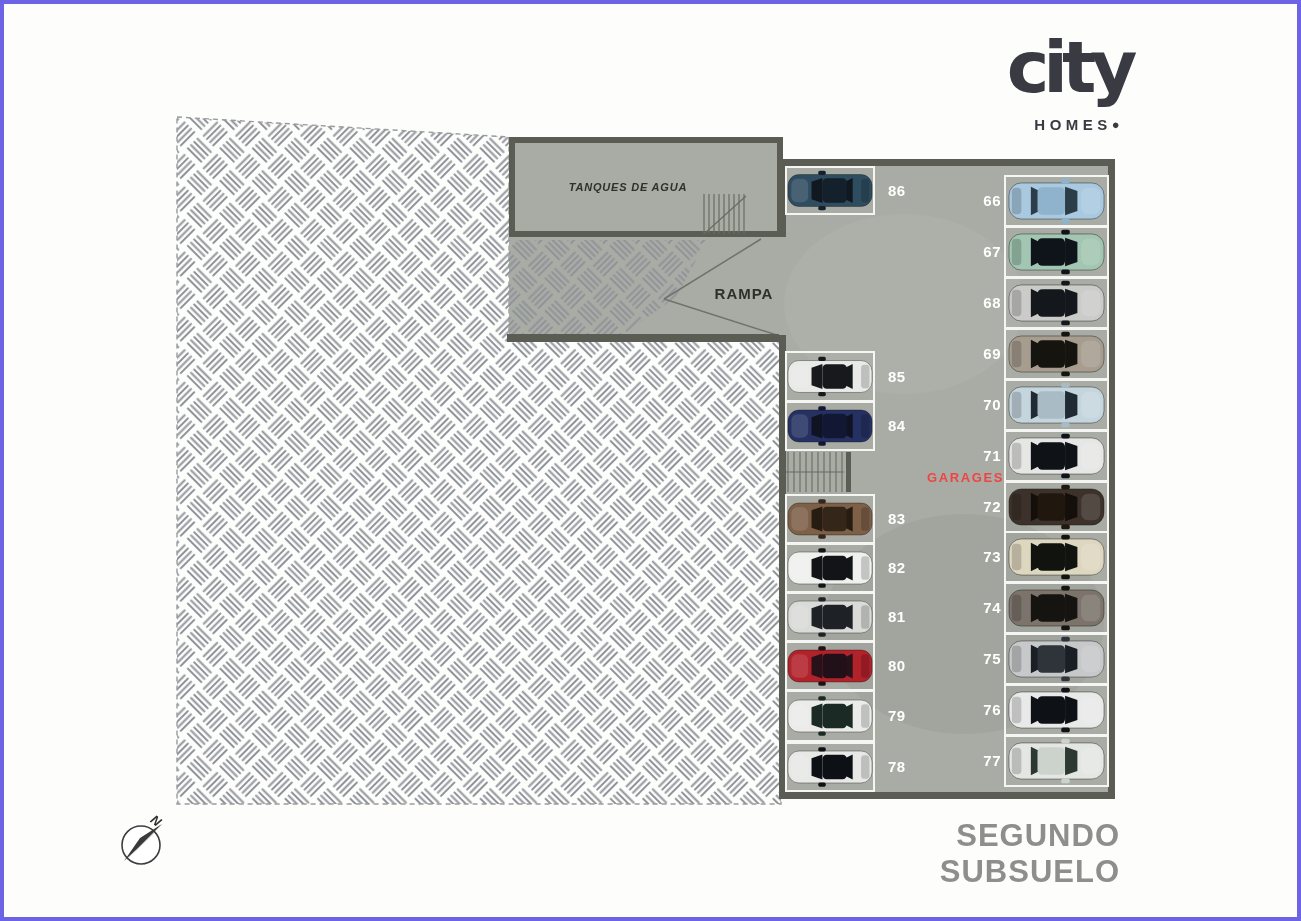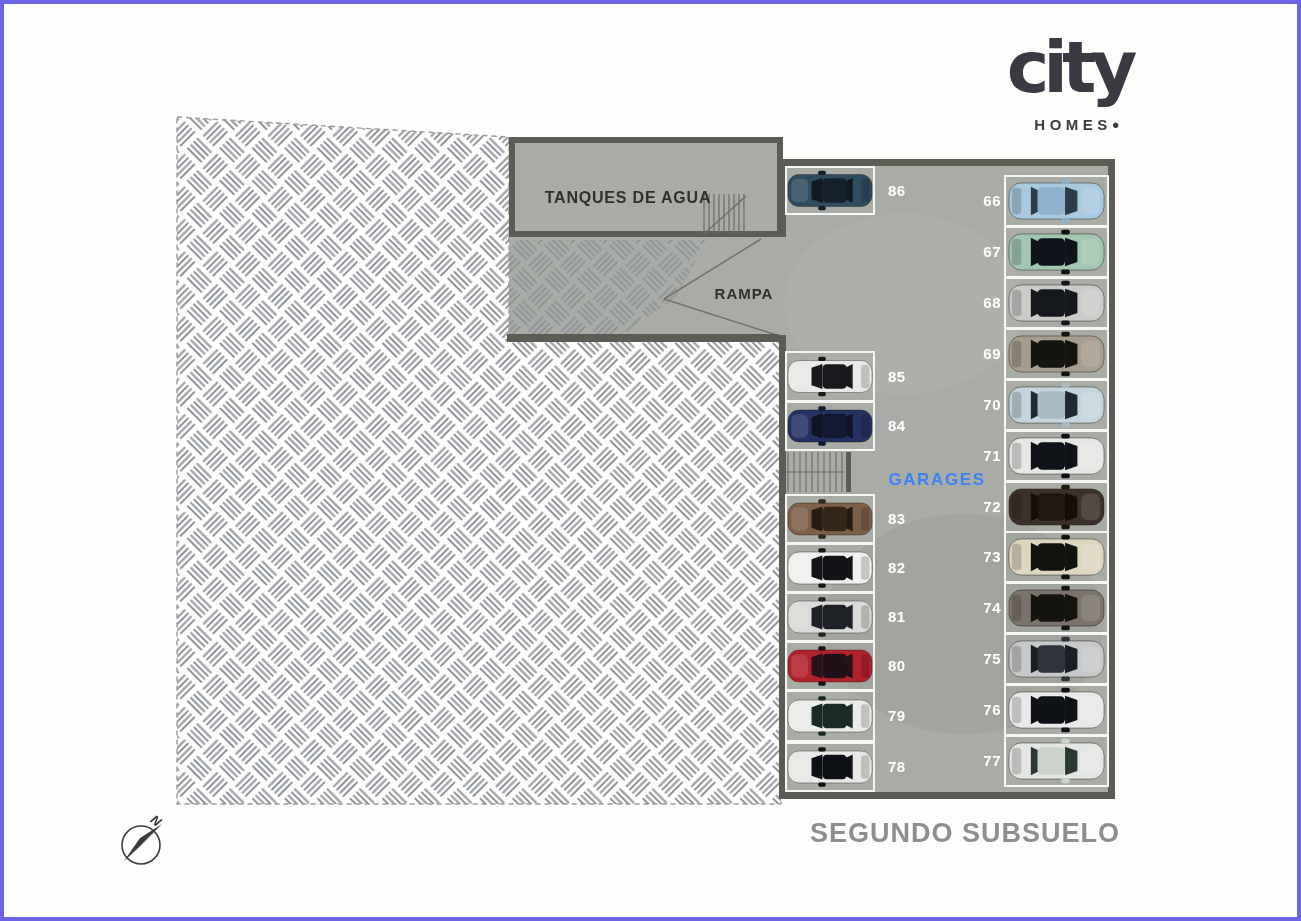--- a/index.html
+++ b/index.html
@@ -3,24 +3,24 @@
 <meta charset="utf-8">
 <style>
   html,body{margin:0;padding:0;background:#ffffff;}
   .canvas{
     position:relative;width:1301px;height:921px;box-sizing:border-box;
     background:#fdfdfc;border:4px solid #6c64e4;overflow:hidden;
     font-family:"Liberation Sans",sans-serif;
   }
   svg.plan{position:absolute;left:0;top:0;}
   .lbl{position:absolute;color:#30302b;font-weight:bold;}
-  .tanques-label{left:508px;top:147px;width:232px;height:94px;display:flex;align-items:center;justify-content:center;font-size:16px;letter-spacing:.8px;}
+  .tanques-label{left:508px;top:136px;width:232px;height:94px;display:flex;align-items:center;justify-content:center;font-size:11px;letter-spacing:.8px;font-style:italic;}
   .rampa-label{left:700px;top:281px;width:80px;text-align:center;font-size:15px;letter-spacing:1px;}
-  .garages-label{left:866px;top:466px;width:134px;text-align:center;font-size:17px;letter-spacing:1.6px;color:#3b82f6;}
-  .floor-title{position:absolute;left:780px;top:814px;width:336px;text-align:right;font-size:27px;font-weight:bold;color:#8e8e8e;letter-spacing:1px;}
+  .garages-label{left:866px;top:466px;width:134px;text-align:right;font-size:13px;letter-spacing:1.6px;color:#ef4444;}
+  .floor-title{position:absolute;left:780px;top:814px;width:336px;text-align:right;font-size:31px;font-weight:bold;color:#8e8e8e;letter-spacing:1px;}
   .logo{position:absolute;left:965px;top:30px;width:200px;text-align:center;color:#3a3a43;}
   .logo-city{font-family:"DejaVu Sans",sans-serif;font-size:72px;font-weight:bold;letter-spacing:-6px;line-height:.92;}
   .logo-homes{display:flex;align-items:center;justify-content:center;margin-top:16px;padding-left:16px;
     font-size:15px;font-weight:bold;letter-spacing:4.5px;text-align:center;}
   .logo-dot{font-size:13px;letter-spacing:0;}
 </style>
 </head>
 <body>
 
 <div class="canvas">

